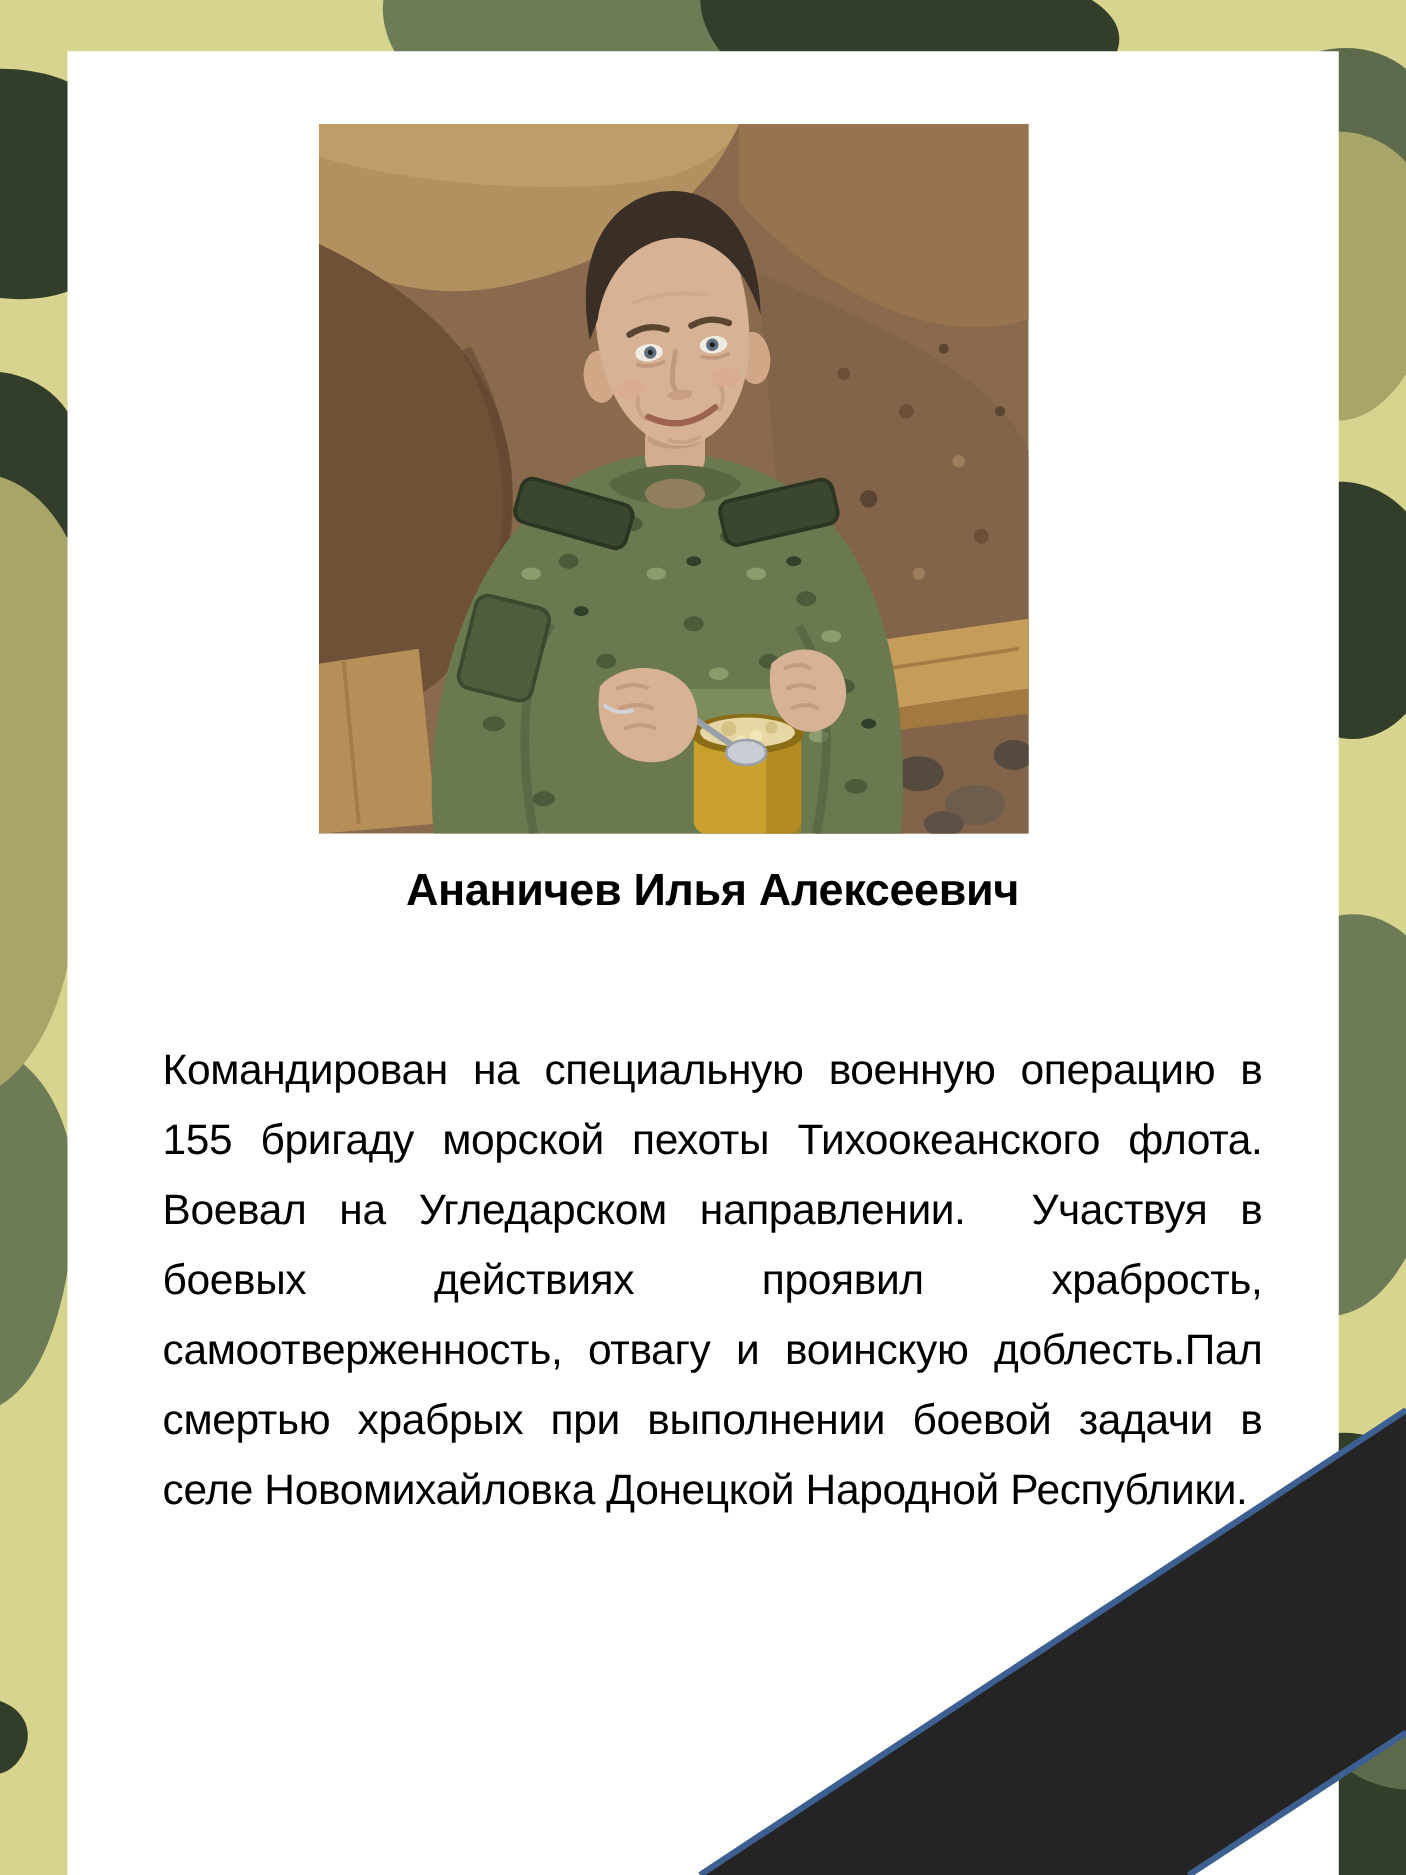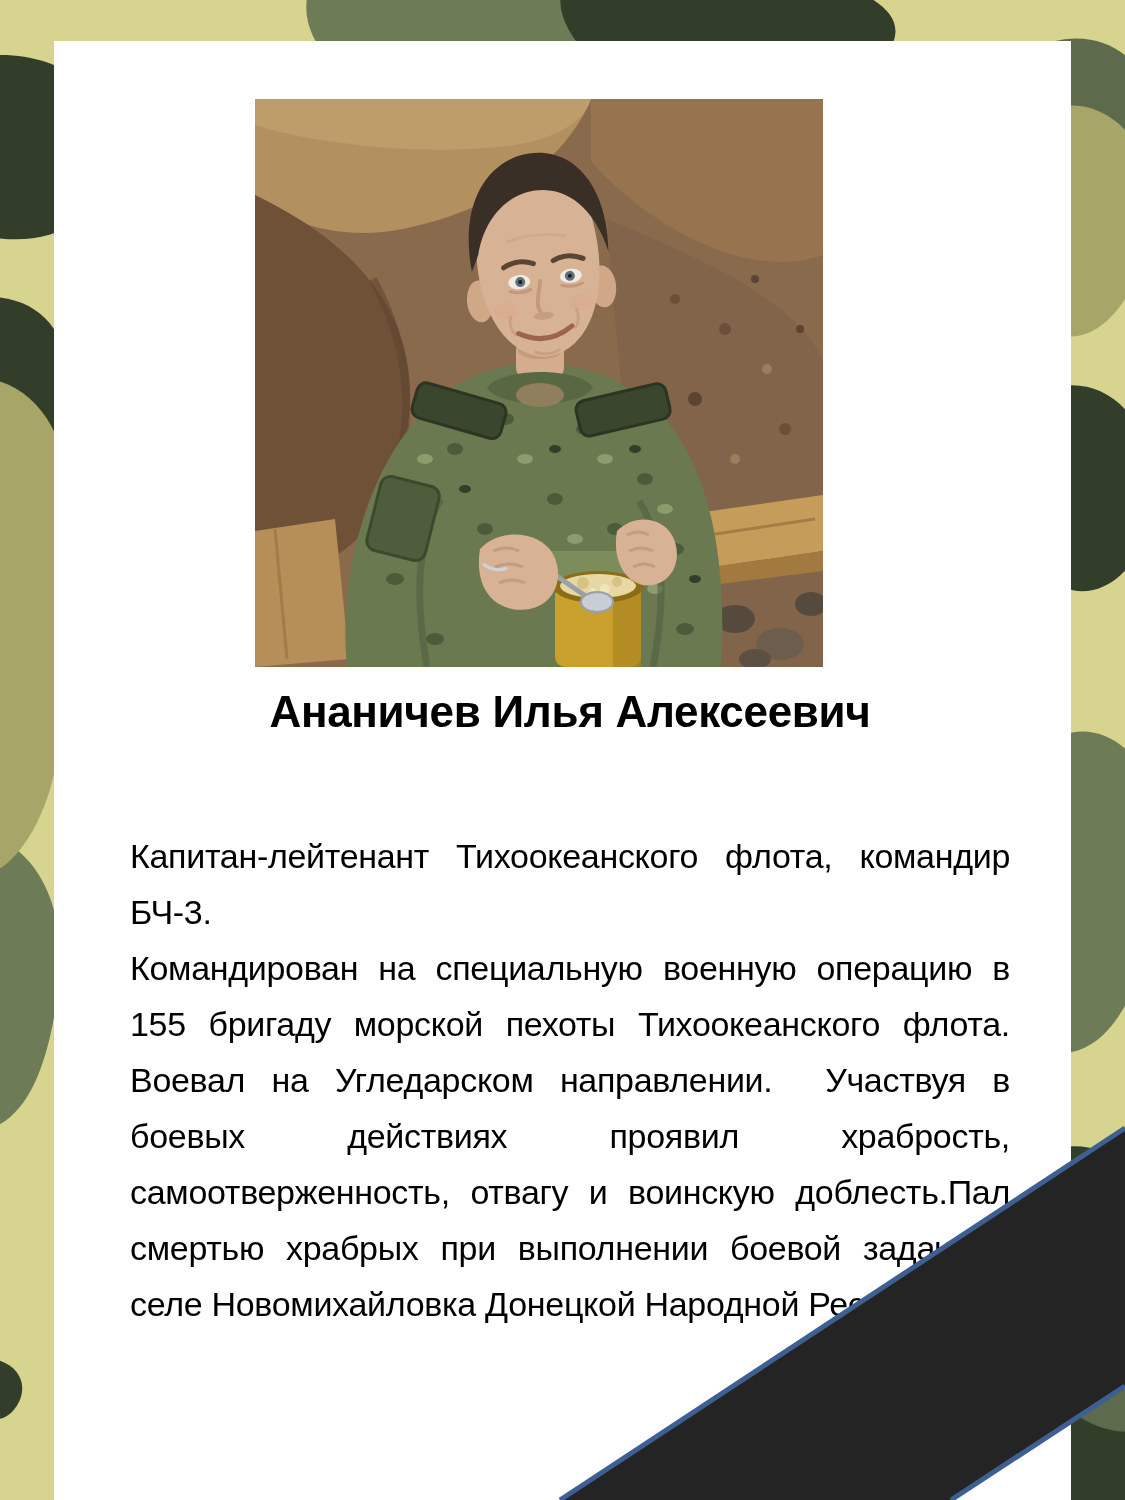--- a/index.html
+++ b/index.html
@@ -2,21 +2,21 @@
 <html><head>
 <meta charset="utf-8">
 <style>
   html,body{margin:0;padding:0;}
   #page{position:relative;width:1125px;height:1500px;overflow:hidden;background:#d6d48e;
         font-family:"Liberation Sans",sans-serif;}
   #camo-bg{position:absolute;left:0;top:0;z-index:0;}
   #panel{position:absolute;left:54px;top:41px;width:1017px;height:1459px;background:#ffffff;z-index:1;}
   #photo-wrap{position:absolute;left:201px;top:58px;width:568px;height:568px;overflow:hidden;}
   #title-block{position:absolute;left:76px;top:648px;width:880px;text-align:center;
-      font-weight:bold;font-size:44px;line-height:45px;color:#000;letter-spacing:-0.3px;}
+      font-weight:bold;font-size:36px;line-height:45px;color:#000;letter-spacing:-0.3px;}
   #body-text{position:absolute;left:76px;top:787px;width:880px;color:#000;
       font-size:34px;line-height:56px;letter-spacing:-0.3px;}
   #body-text p{margin:0;text-align:justify;white-space:pre-wrap;}
   #ribbon{position:absolute;left:0;top:0;z-index:3;pointer-events:none;}
 </style>
 </head>
 <body>
 
 <div id="page">
 
@@ -176,21 +176,20 @@
           <path d="M372,436 Q384,430 394,436 M374,452 Q386,446 398,452 M378,468 Q390,462 400,468" stroke="#bf9678" stroke-width="3" fill="none" opacity="0.8"></path>
         </g>
       </svg>
     </div>
 
     <div id="title-block">
       <div>Ананичев Илья Алексеевич</div>
     </div>
 
     <div id="body-text">
-      <p>Капитан-лейтенант Тихоокеанского флота, командир БЧ-3.</p>
       <p>Командирован на специальную военную операцию в 155 бригаду морской пехоты Тихоокеанского флота. Воевал на Угледарском направлении.  Участвуя в боевых действиях проявил храбрость, самоотверженность, отвагу и воинскую доблесть.Пал смертью храбрых при выполнении боевой задачи в селе Новомихайловка Донецкой Народной Республики.</p>
     </div>
   </div>
 
   <svg id="ribbon" width="1125" height="1500" viewBox="0 0 1125 1500">
     <polygon points="560,1500 1125,1128 1125,1386 951,1500" fill="#242424"></polygon>
     <line x1="560" y1="1500" x2="1125" y2="1128" stroke="#3d5f92" stroke-width="5"></line>
     <line x1="951" y1="1500" x2="1125" y2="1386" stroke="#3d5f92" stroke-width="5"></line>
   </svg>
 

